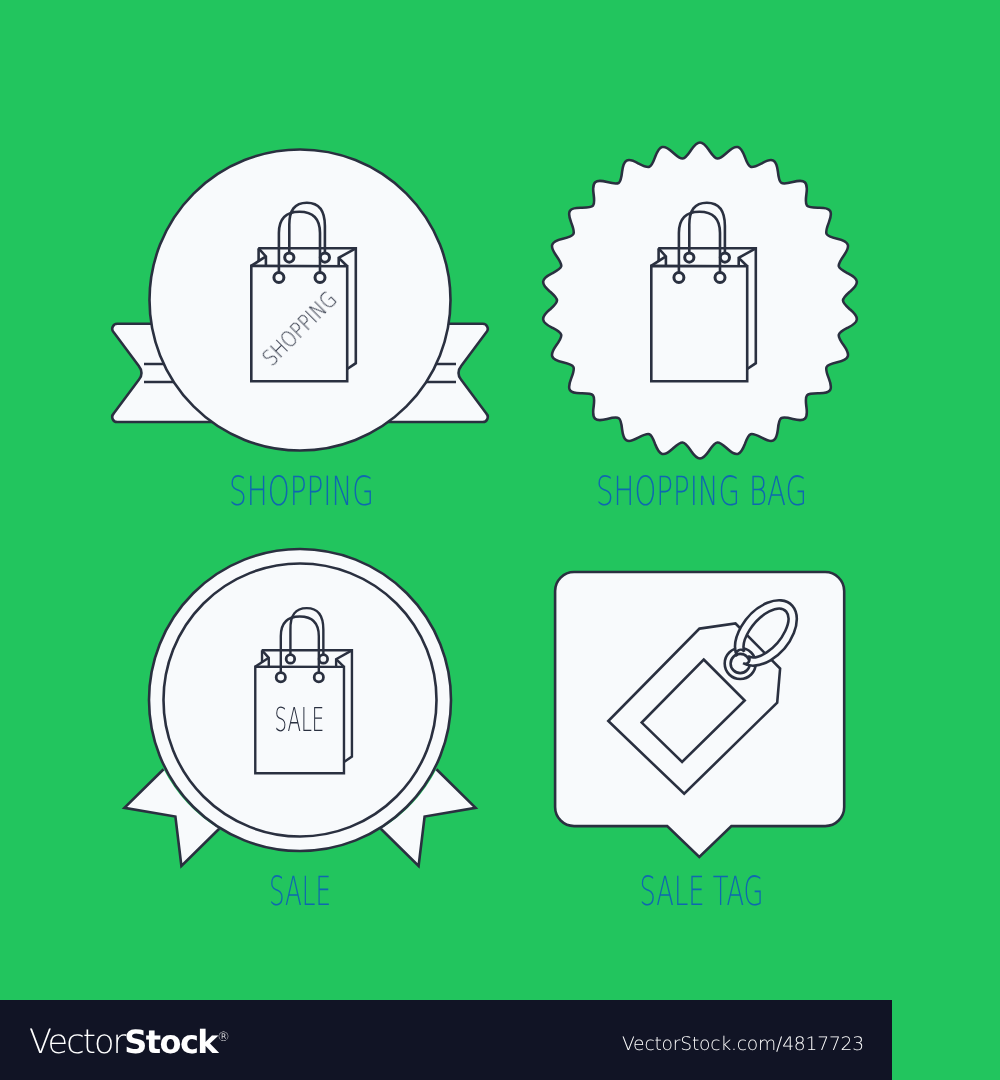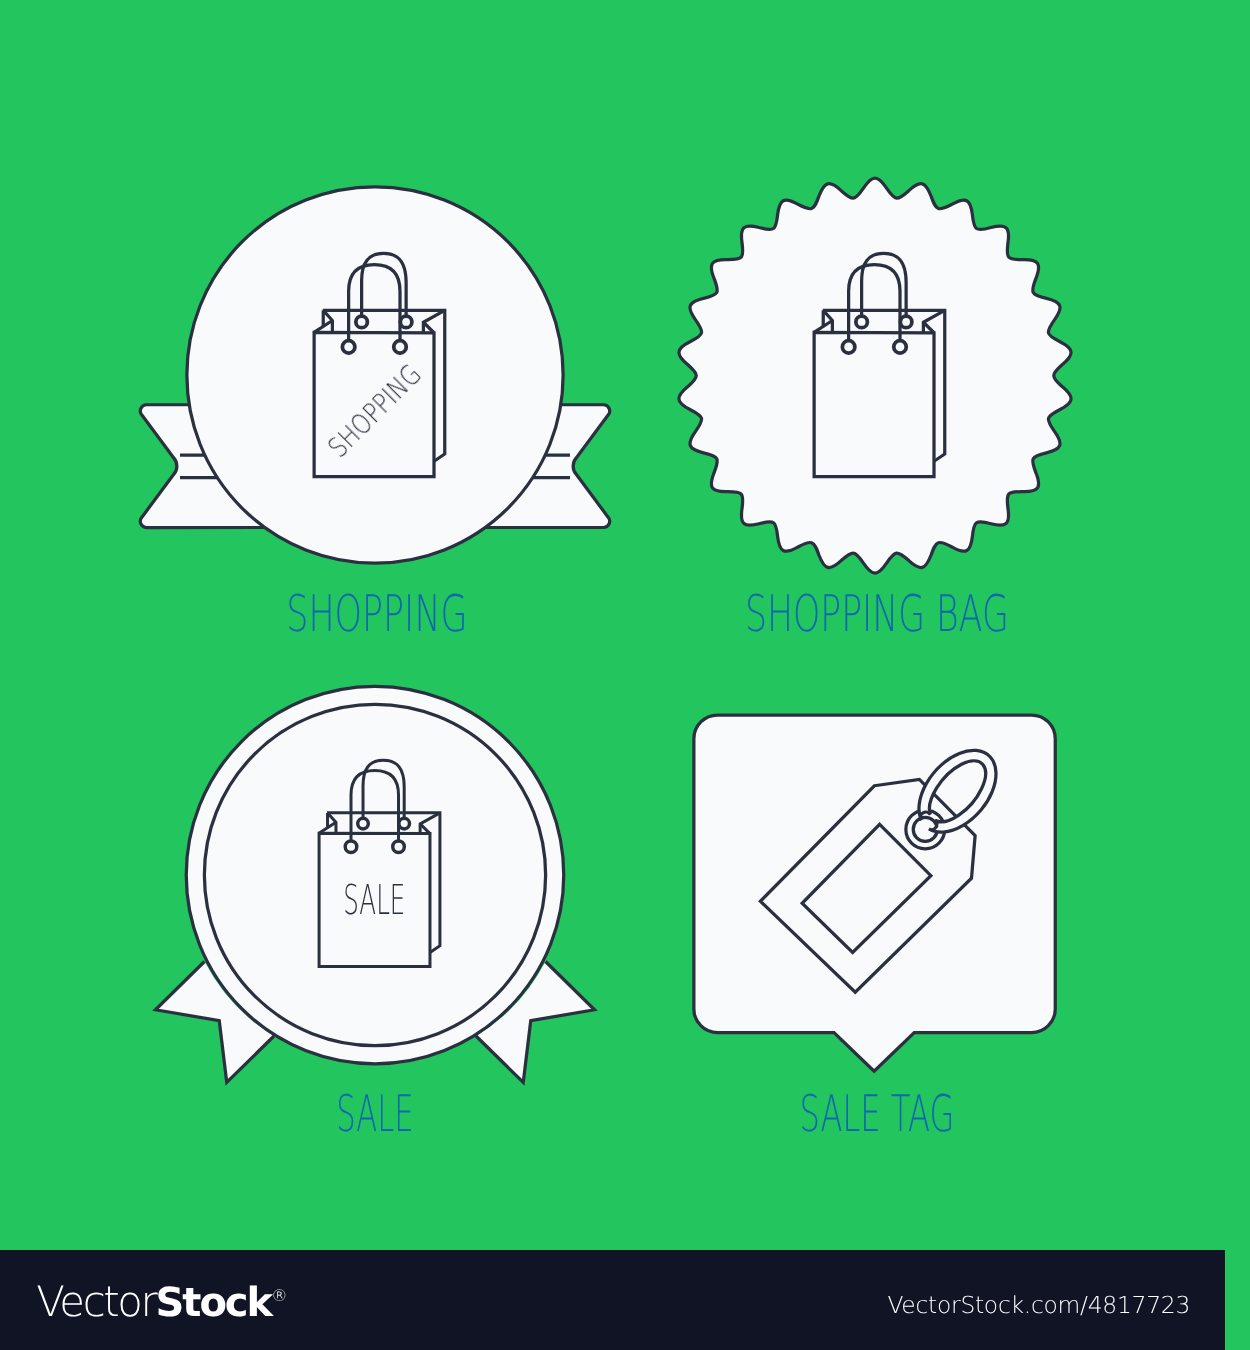--- a/index.html
+++ b/index.html
@@ -2,21 +2,21 @@
 <html><head>
 <meta charset="utf-8">
 <title>Shopping badge icons</title>
 <style>
   html,body{margin:0;padding:0;}
   body{width:1000px;height:1080px;overflow:hidden;background:#f8fafc;-webkit-font-smoothing:antialiased;text-rendering:geometricPrecision;
        font-family:"Liberation Sans",sans-serif;}
   .stage{position:relative;width:1000px;height:1080px;background:#22c55e;padding-left:33px;}
   .board{position:absolute;left:0;top:0;width:1000px;height:1000px;}
   svg{display:block;position:absolute;left:0;top:0;}
-  .footer{position:absolute;left:0;top:1000px;width:980px;height:80px;background:#111425;}
+  .footer{position:absolute;left:0;top:1000px;width:892px;height:80px;background:#111425;}
   .logo{position:absolute;left:29px;top:18px;height:40px;line-height:40px;white-space:nowrap;
         color:#fff;font-family:"DejaVu Sans",sans-serif;}
   .logo .lt{font-size:33.5px;font-weight:200;letter-spacing:-1.9px;}
   .logo .bd{font-size:32px;font-weight:700;letter-spacing:-1.6px;}
   .logo .reg{font-size:13px;vertical-align:12px;font-weight:200;letter-spacing:0;}
   .url{position:absolute;right:28px;top:34px;color:#fff;font-size:18.7px;white-space:nowrap;
        font-family:"DejaVu Sans",sans-serif;font-weight:200;letter-spacing:-0.2px;}
   .lbl{fill:#0f67b0;font-family:"DejaVu Sans",sans-serif;font-weight:200;font-size:40.3px;
        text-anchor:middle;letter-spacing:0px;filter:blur(0px);}
   .bagtxt{fill:#2a3040;font-family:"DejaVu Sans",sans-serif;font-weight:300;font-size:33px;

